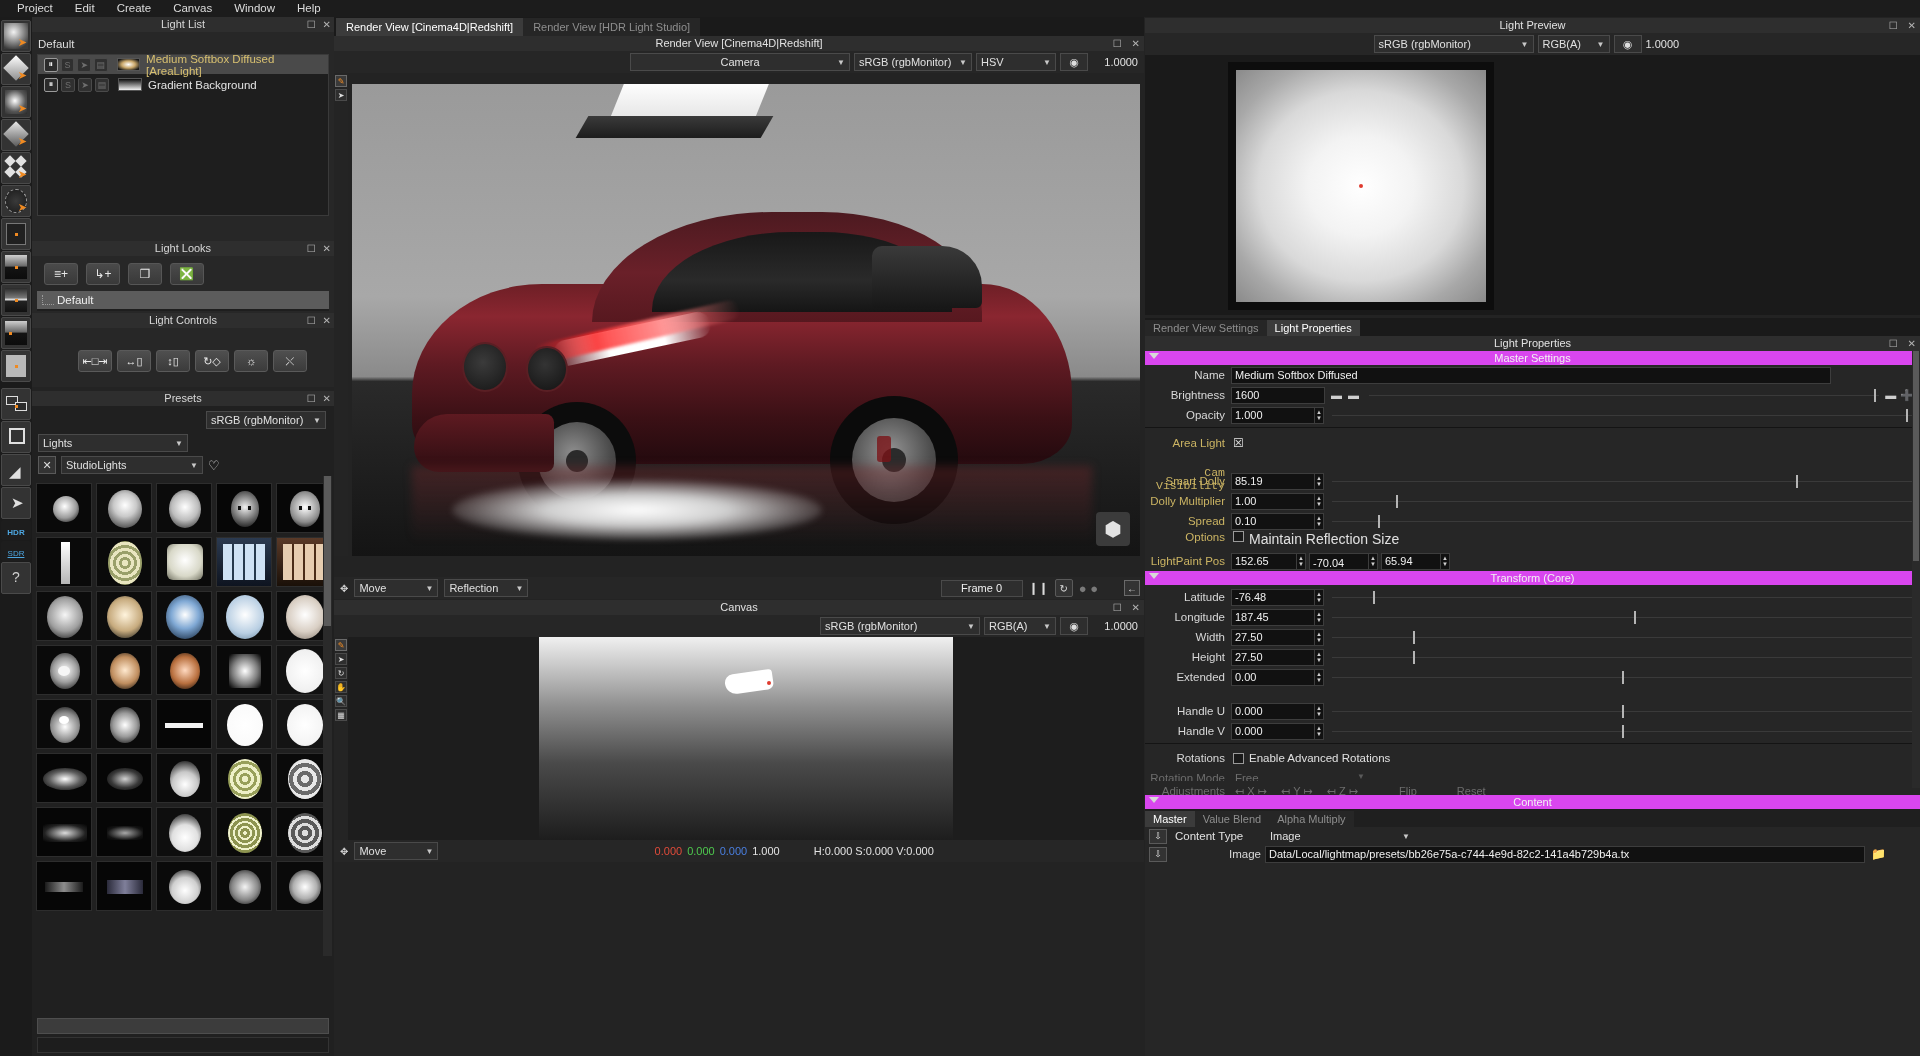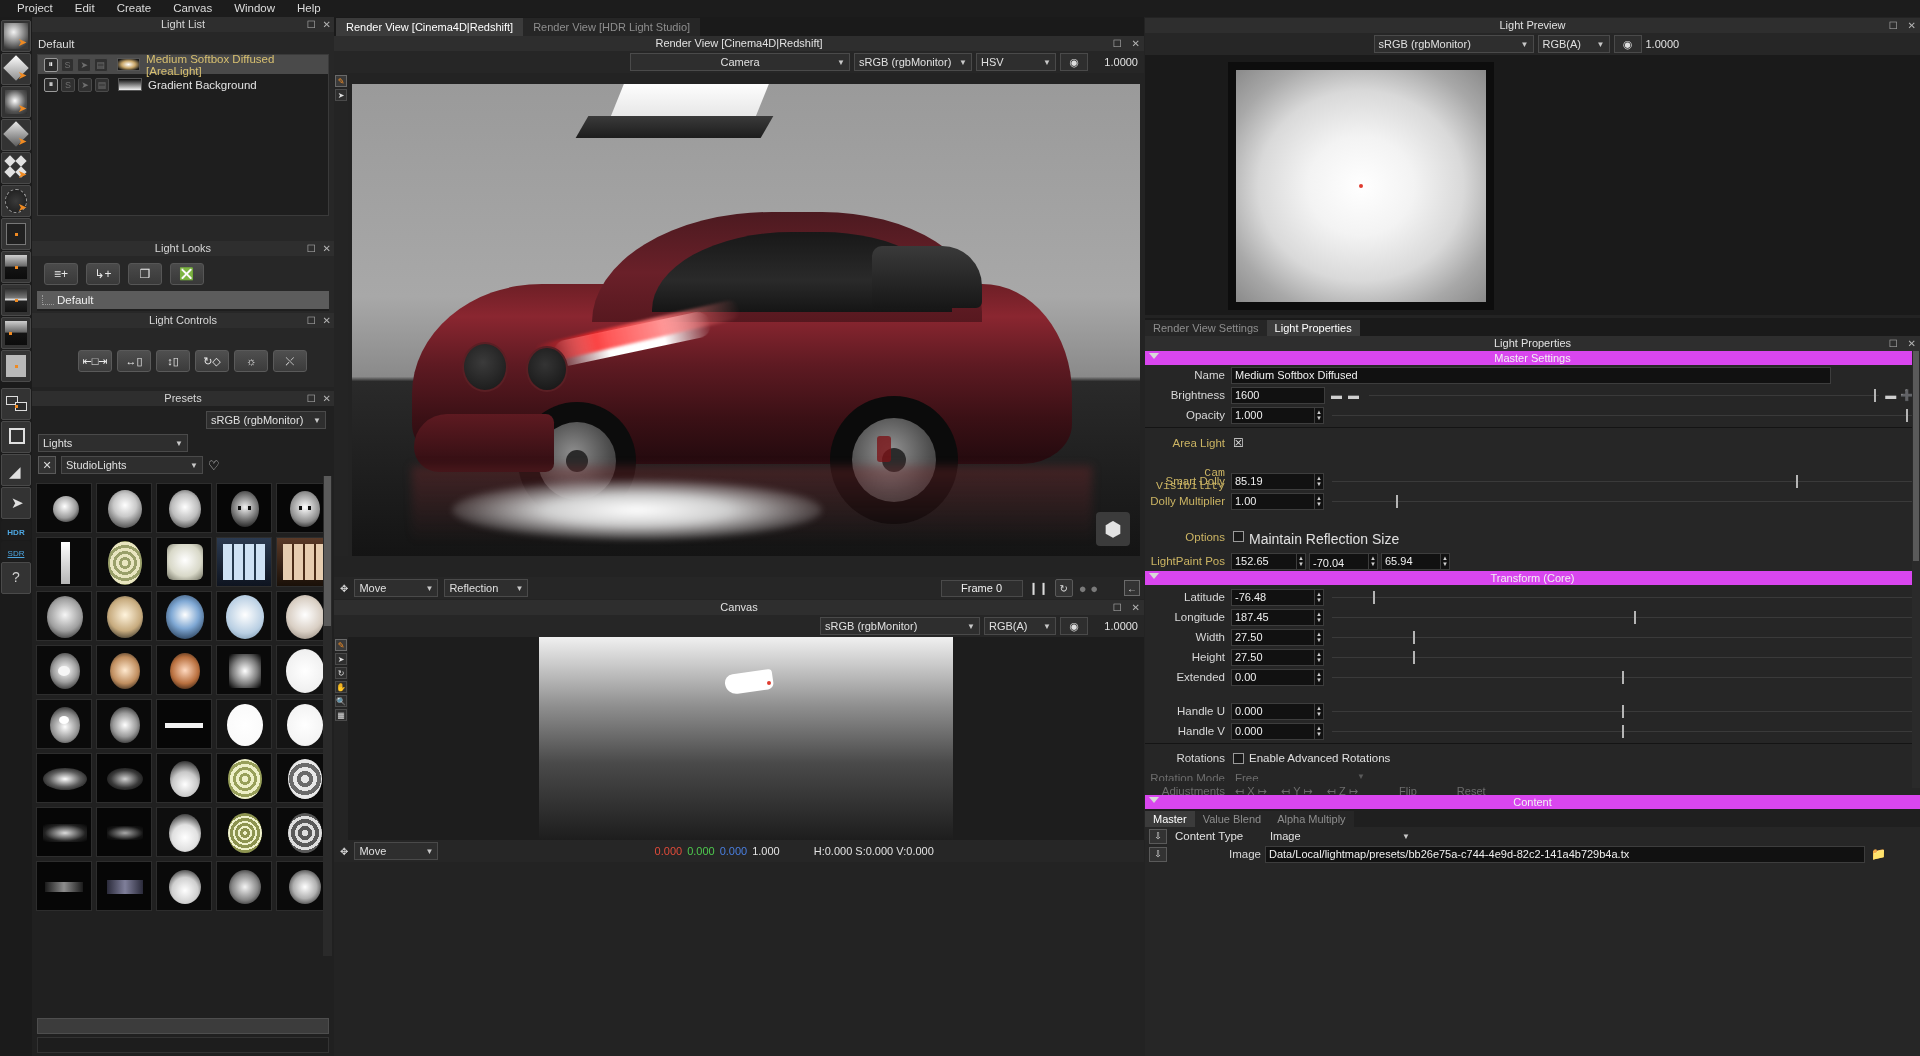--- a/index.html
+++ b/index.html
@@ -722,20 +722,34 @@
       <div class="spin">
           <div>▲</div>
           <div>▼</div>
         </div>
       <div class="slider" style="flex:1;margin:0 8px 0 8px;">
         <div class="track"></div>
           <div class="knob" style="left:11%"></div>
       </div>
     </div>
 
+    <div style="position:absolute;left:0;top:146px;width:775px;height:20px;display:flex;align-items:center;">
+      <div class="lbl amber" style="width:80px;">Spread</div>
+      <div class="fld" style="margin-left:6px;width:84px;">
+        <span>0.10</span>
+      </div>
+      <div class="spin">
+          <div>▲</div>
+          <div>▼</div>
+        </div>
+      <div class="slider" style="flex:1;margin:0 8px 0 8px;">
+        <div class="track"></div>
+          <div class="knob" style="left:8%"></div>
+      </div>
+    </div>
 
     <div style="position:absolute;left:0;top:166px;width:775px;height:20px;display:flex;align-items:flex-start;">
       <div class="lbl amber" style="width:80px;">Options</div>
       <span class="chk" style="margin-left:8px;"></span>
       <span style="margin-left:5px;font-size:14px;color:#e0e0e0;">Maintain Reflection Size</span>
     </div>
 
     <div style="position:absolute;left:0;top:186px;width:775px;height:20px;display:flex;align-items:center;">
       <div class="lbl amber" style="width:80px;">LightPaint Pos</div>
       <div class="fld" style="margin-left:6px;width:66px;">

